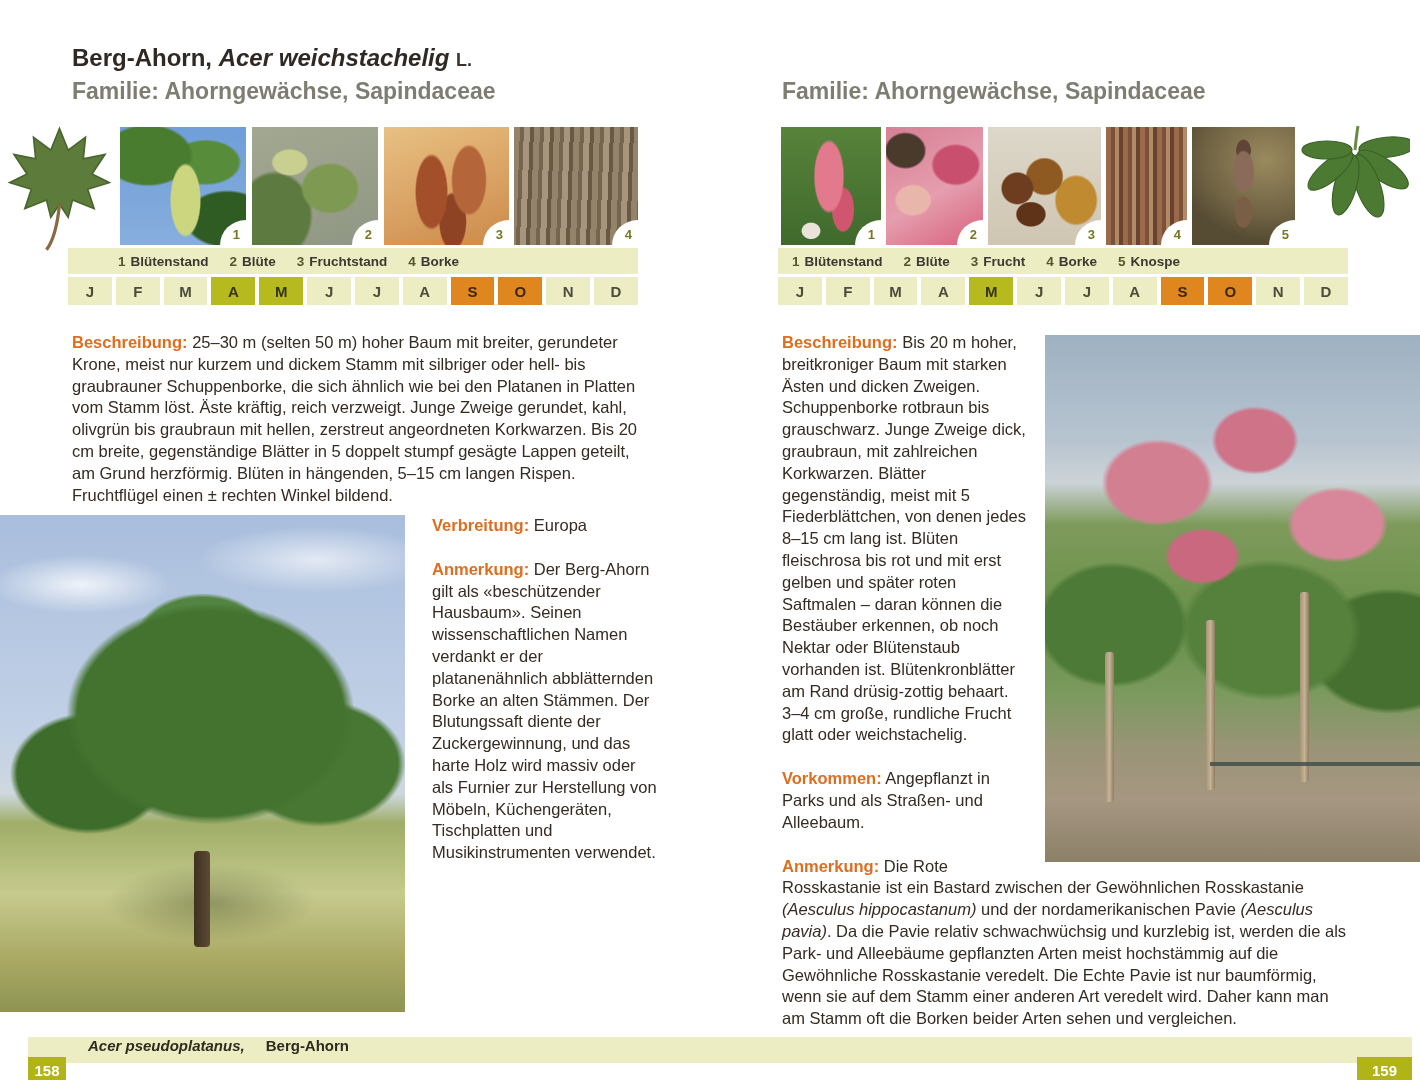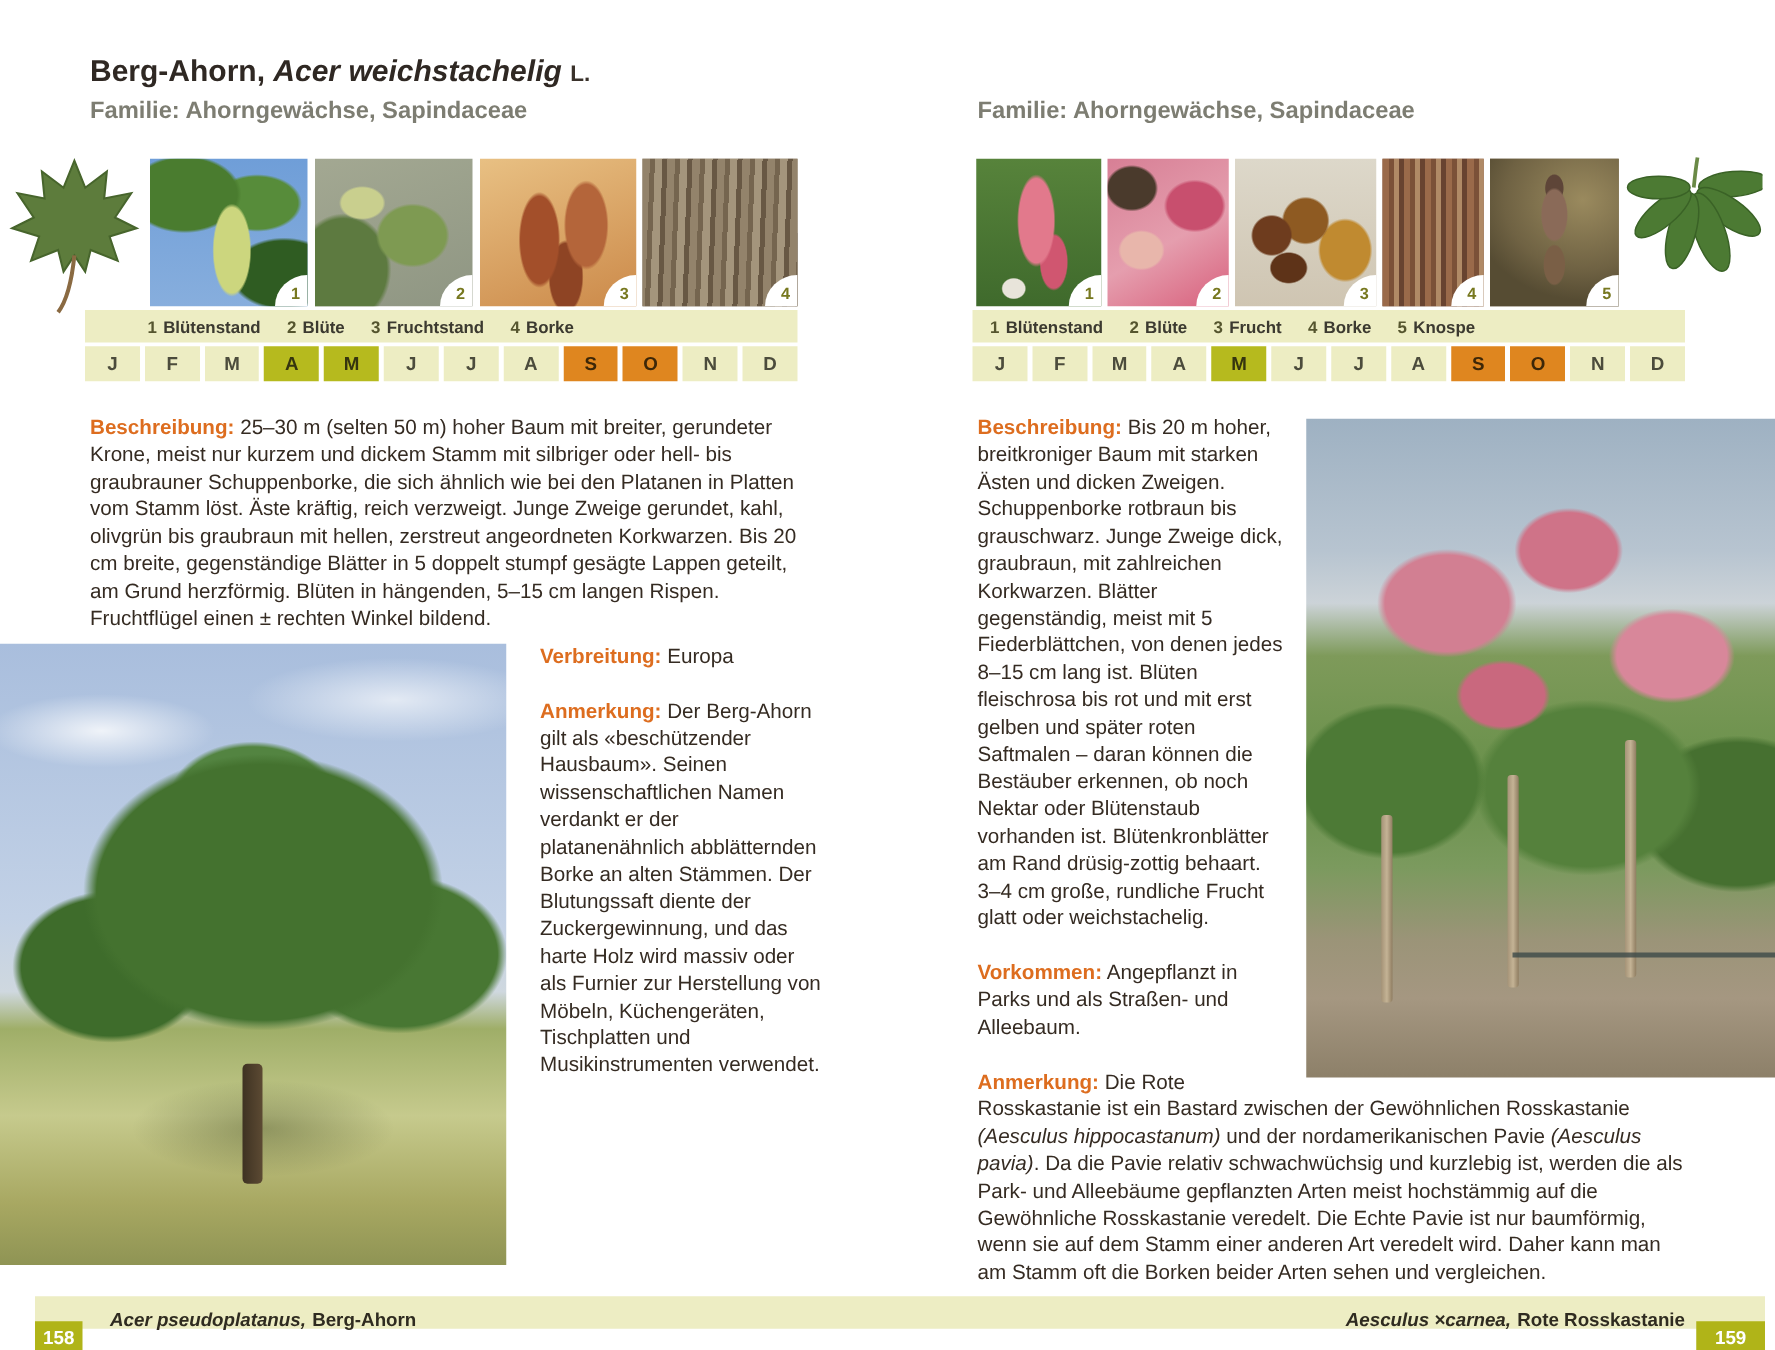--- a/index.html
+++ b/index.html
@@ -2,21 +2,21 @@
 <html style="--label_orange: #dd6d1f; --olive: #b6ba1e; --month_orange: #df861f; --pale: #ededc3; --footer_olive: #b0b418; --title_dark: #2f2823; --body_text: #352b22; --family_gray: #7d7d72;"><head>
 <meta charset="utf-8">
 <style>
   html,body{margin:0;padding:0;background:#fff;}
   .canvas{position:relative;width:1420px;height:1080px;background:#fff;overflow:hidden;
           font-family:"Liberation Sans",sans-serif;color:var(--body_text,#352b22);}
   
   .title{position:absolute;top:44px;font-size:24px;font-weight:bold;color:var(--title_dark,#2f2823);white-space:nowrap;}
   .title .sp{font-style:italic;}
   .title .auth{font-size:18px;font-weight:bold;color:#3a322b;}
-  .family{position:absolute;top:78px;font-size:19px;font-weight:bold;color:var(--family_gray,#7d7d72);}
+  .family{position:absolute;top:78px;font-size:23px;font-weight:bold;color:var(--family_gray,#7d7d72);}
   .lp{left:72px;} .rp{left:782px;}
   
   .ph{position:absolute;top:127px;height:118px;overflow:hidden;}
   .badge{position:absolute;right:0;bottom:0;width:26px;height:25px;background:#fff;
          border-radius:100% 0 0 0;display:flex;align-items:flex-end;justify-content:flex-end;
          font-size:13px;font-weight:bold;color:#77781f;padding:0 6px 3px 0;box-sizing:border-box;}
   .leaf-box{position:absolute;top:122px;width:115px;height:130px;}
   
   .ph-l1{left:120px;width:126px;background:
      radial-gradient(26px 62px at 52% 62%,#ccd67e 0 55%,rgba(204,214,126,0) 60%),
@@ -106,22 +106,22 @@
      linear-gradient(180deg,#9eb1c2 0%,#b7c4d0 20%,#ccd3d8 28%,#7e9a5a 36%,#68904a 55%,#7b9a5e 68%,#9b9478 79%,#a59781 88%,#8d8069 100%);}
   .trunk2{position:absolute;width:9px;height:150px;background:linear-gradient(90deg,#a59377,#c4b395,#8f7d61);border-radius:3px;}
   .railing{position:absolute;right:0;bottom:96px;width:210px;height:4px;background:#3c4a49;opacity:.8;}
   .flow-r p.body{margin-bottom:22px;}
   .flow-r p.body.last{margin-bottom:0;}
   
   .footer-strip{position:absolute;left:28px;top:1037px;width:1384px;height:26px;background:var(--pale,#ededc3);}
   .pgbox{position:absolute;top:1057px;height:26px;background:var(--footer_olive,#b0b418);color:#fff;
          font-size:15px;font-weight:bold;display:flex;align-items:center;justify-content:center;}
   .pg-l{left:28px;width:38px;} .pg-r{left:1357px;width:55px;}
-  .foot-txt{position:absolute;top:1037px;height:38px;display:flex;align-items:center;
-            font-size:15px;font-weight:bold;color:#2f2b20;}
+  .foot-txt{position:absolute;top:1037px;height:38px;display:flex;align-items:flex-start;
+            font-size:15px;font-weight:bold;color:#2f2b20;gap:16px;}
   .ft-l{left:88px;} .ft-r{left:748px;width:600px;justify-content:flex-end;}
   .foot-txt .sp{font-style:italic;margin-right:5px;}
 </style>
 </head>
 <body>
 
 <div class="canvas">
 
   <div class="title lp"><span>Berg-Ahorn,</span> <span class="sp">Acer weichstachelig</span> <span class="auth">L.</span></div>
   <div class="family lp">Familie: Ahorngewächse, Sapindaceae</div>
@@ -255,19 +255,15 @@
     <p class="body"><span class="lab">Vorkommen:</span> <span>Angepflanzt in Parks und als Straßen- und Alleebaum.</span></p>
     <p class="body last"><span class="lab">Anmerkung:</span> <span id="anm-right-parts"><span>Die Rote Rosskastanie ist ein Bastard zwischen der Gewöhnlichen Rosskastanie </span><i>(Aesculus hippocastanum)</i><span> und der nordamerikanischen Pavie </span><i>(Aesculus pavia)</i><span>. Da die Pavie relativ schwachwüchsig und kurzlebig ist, werden die als Park- und Alleebäume gepflanzten Arten meist hochstämmig auf die Gewöhnliche Rosskastanie veredelt. Die Echte Pavie ist nur baumförmig, wenn sie auf dem Stamm einer anderen Art veredelt wird. Daher kann man am Stamm oft die Borken beider Arten sehen und vergleichen.</span></span></p>
   </div>
 
   <div class="footer-strip"></div>
   <div class="pgbox pg-l">158</div>
   <div class="foot-txt ft-l">
       <span class="sp">Acer pseudoplatanus,</span>
       <span>Berg-Ahorn</span>
     </div>
-  <div class="foot-txt ft-r">
-      <span class="sp">Aesculus ×carnea,</span>
-      <span>Rote Rosskastanie</span>
-    </div>
   <div class="pgbox pg-r">159</div>
 
 </div>
 
 </body></html>

